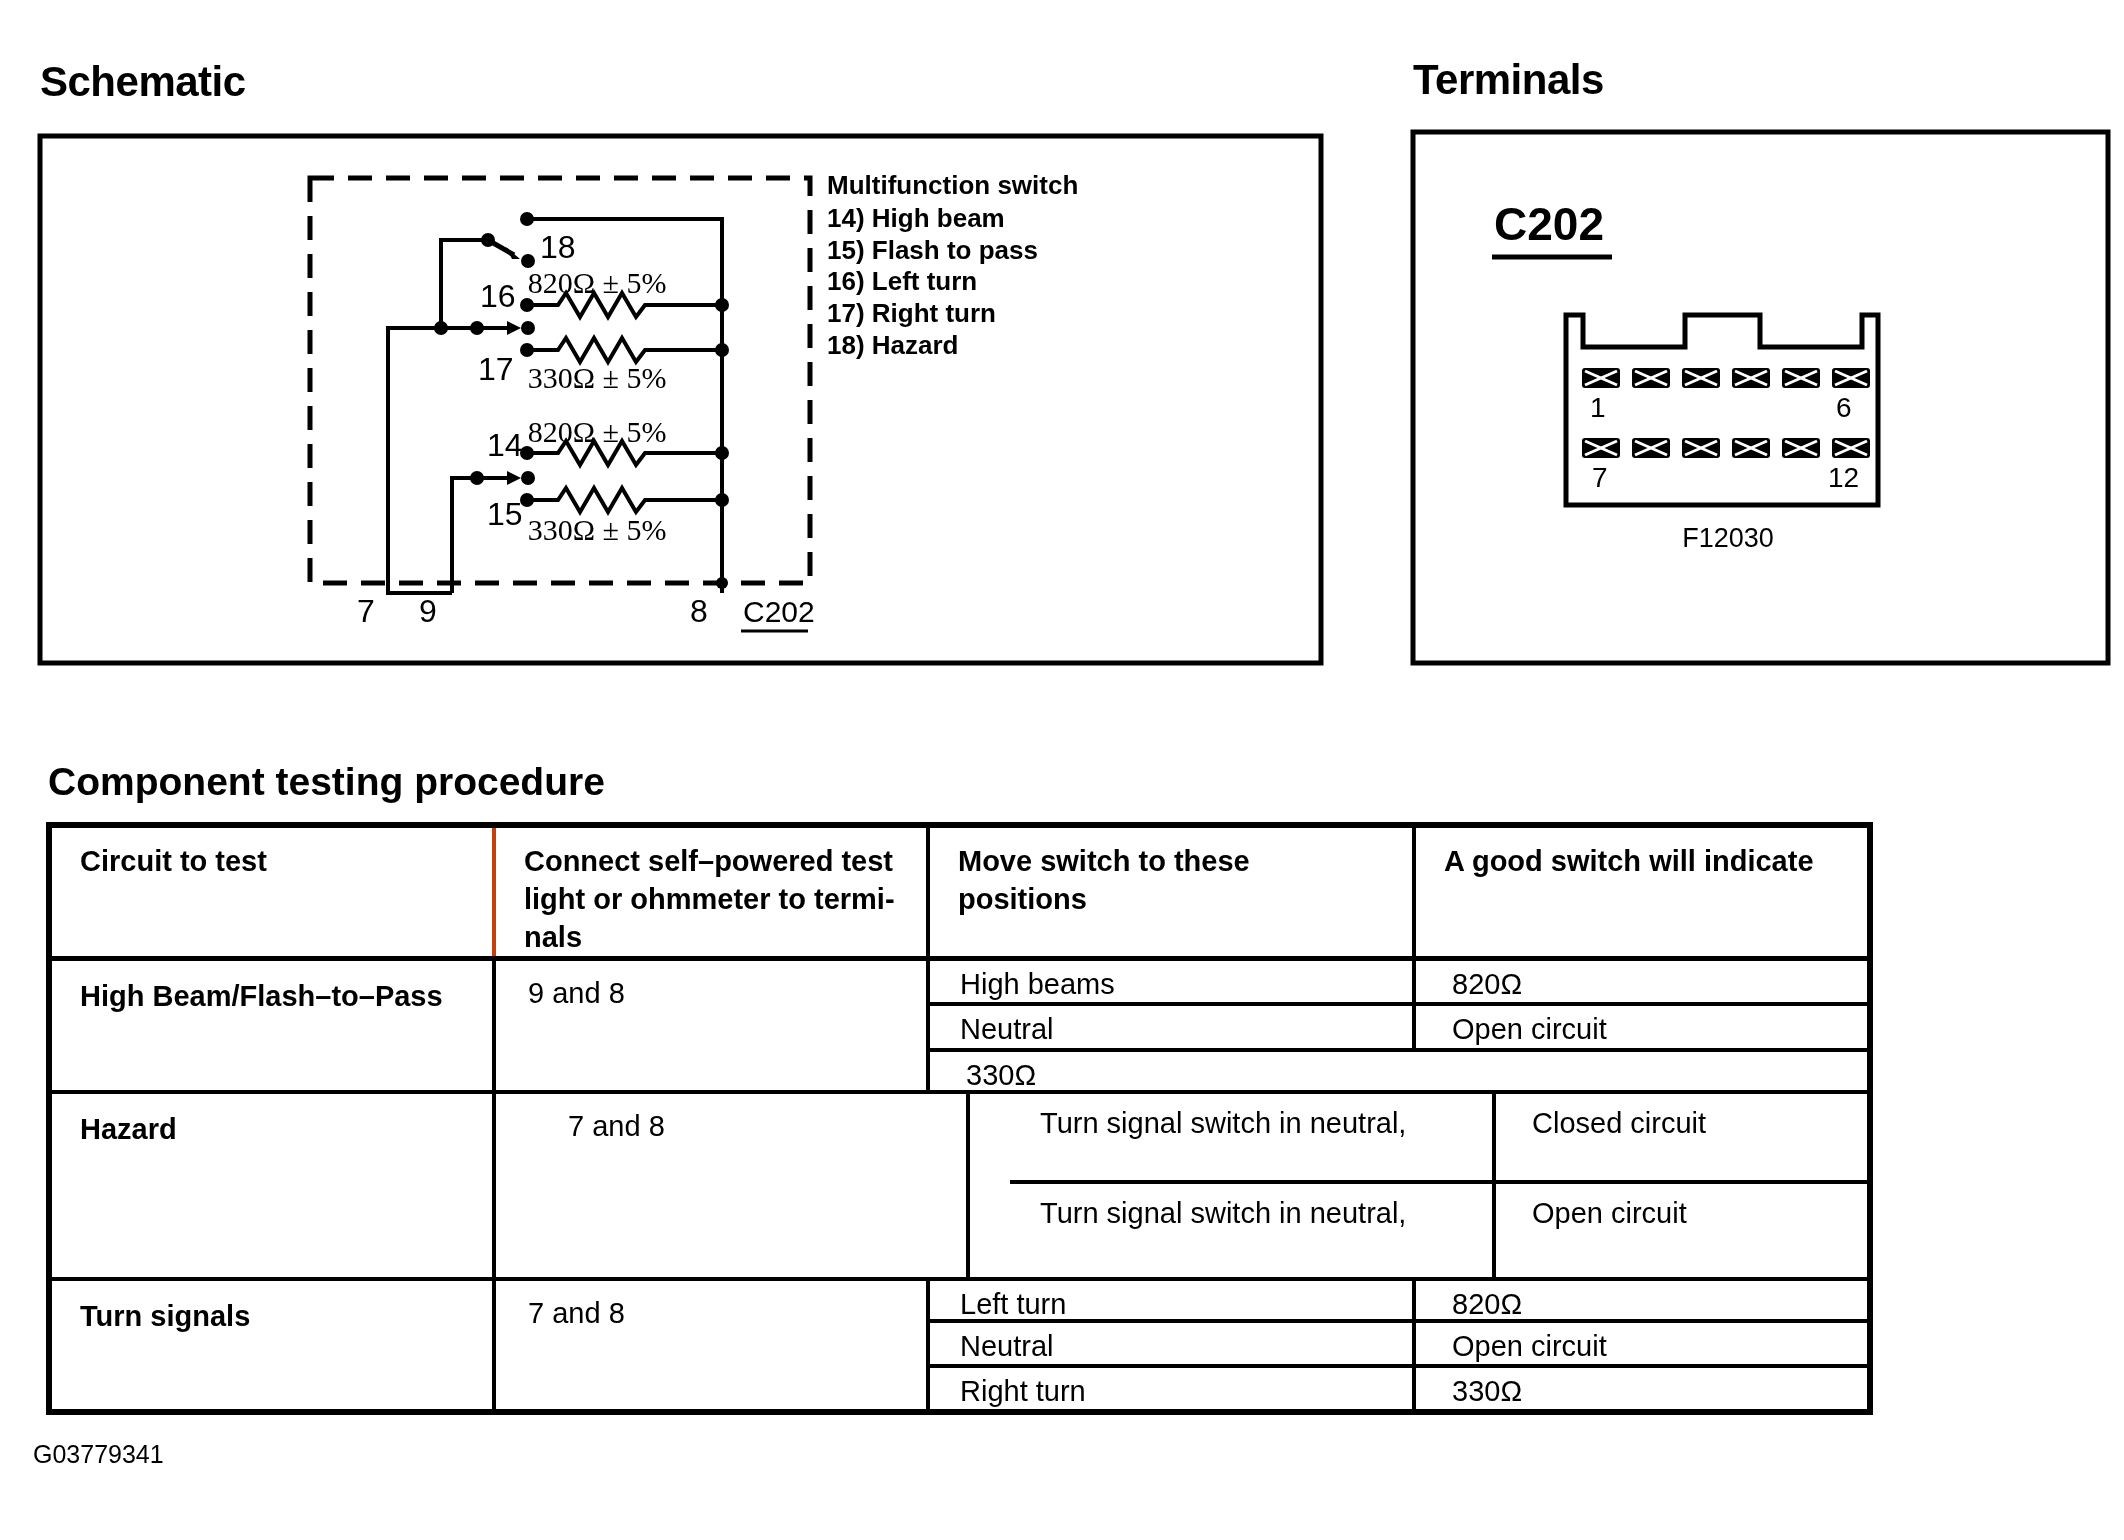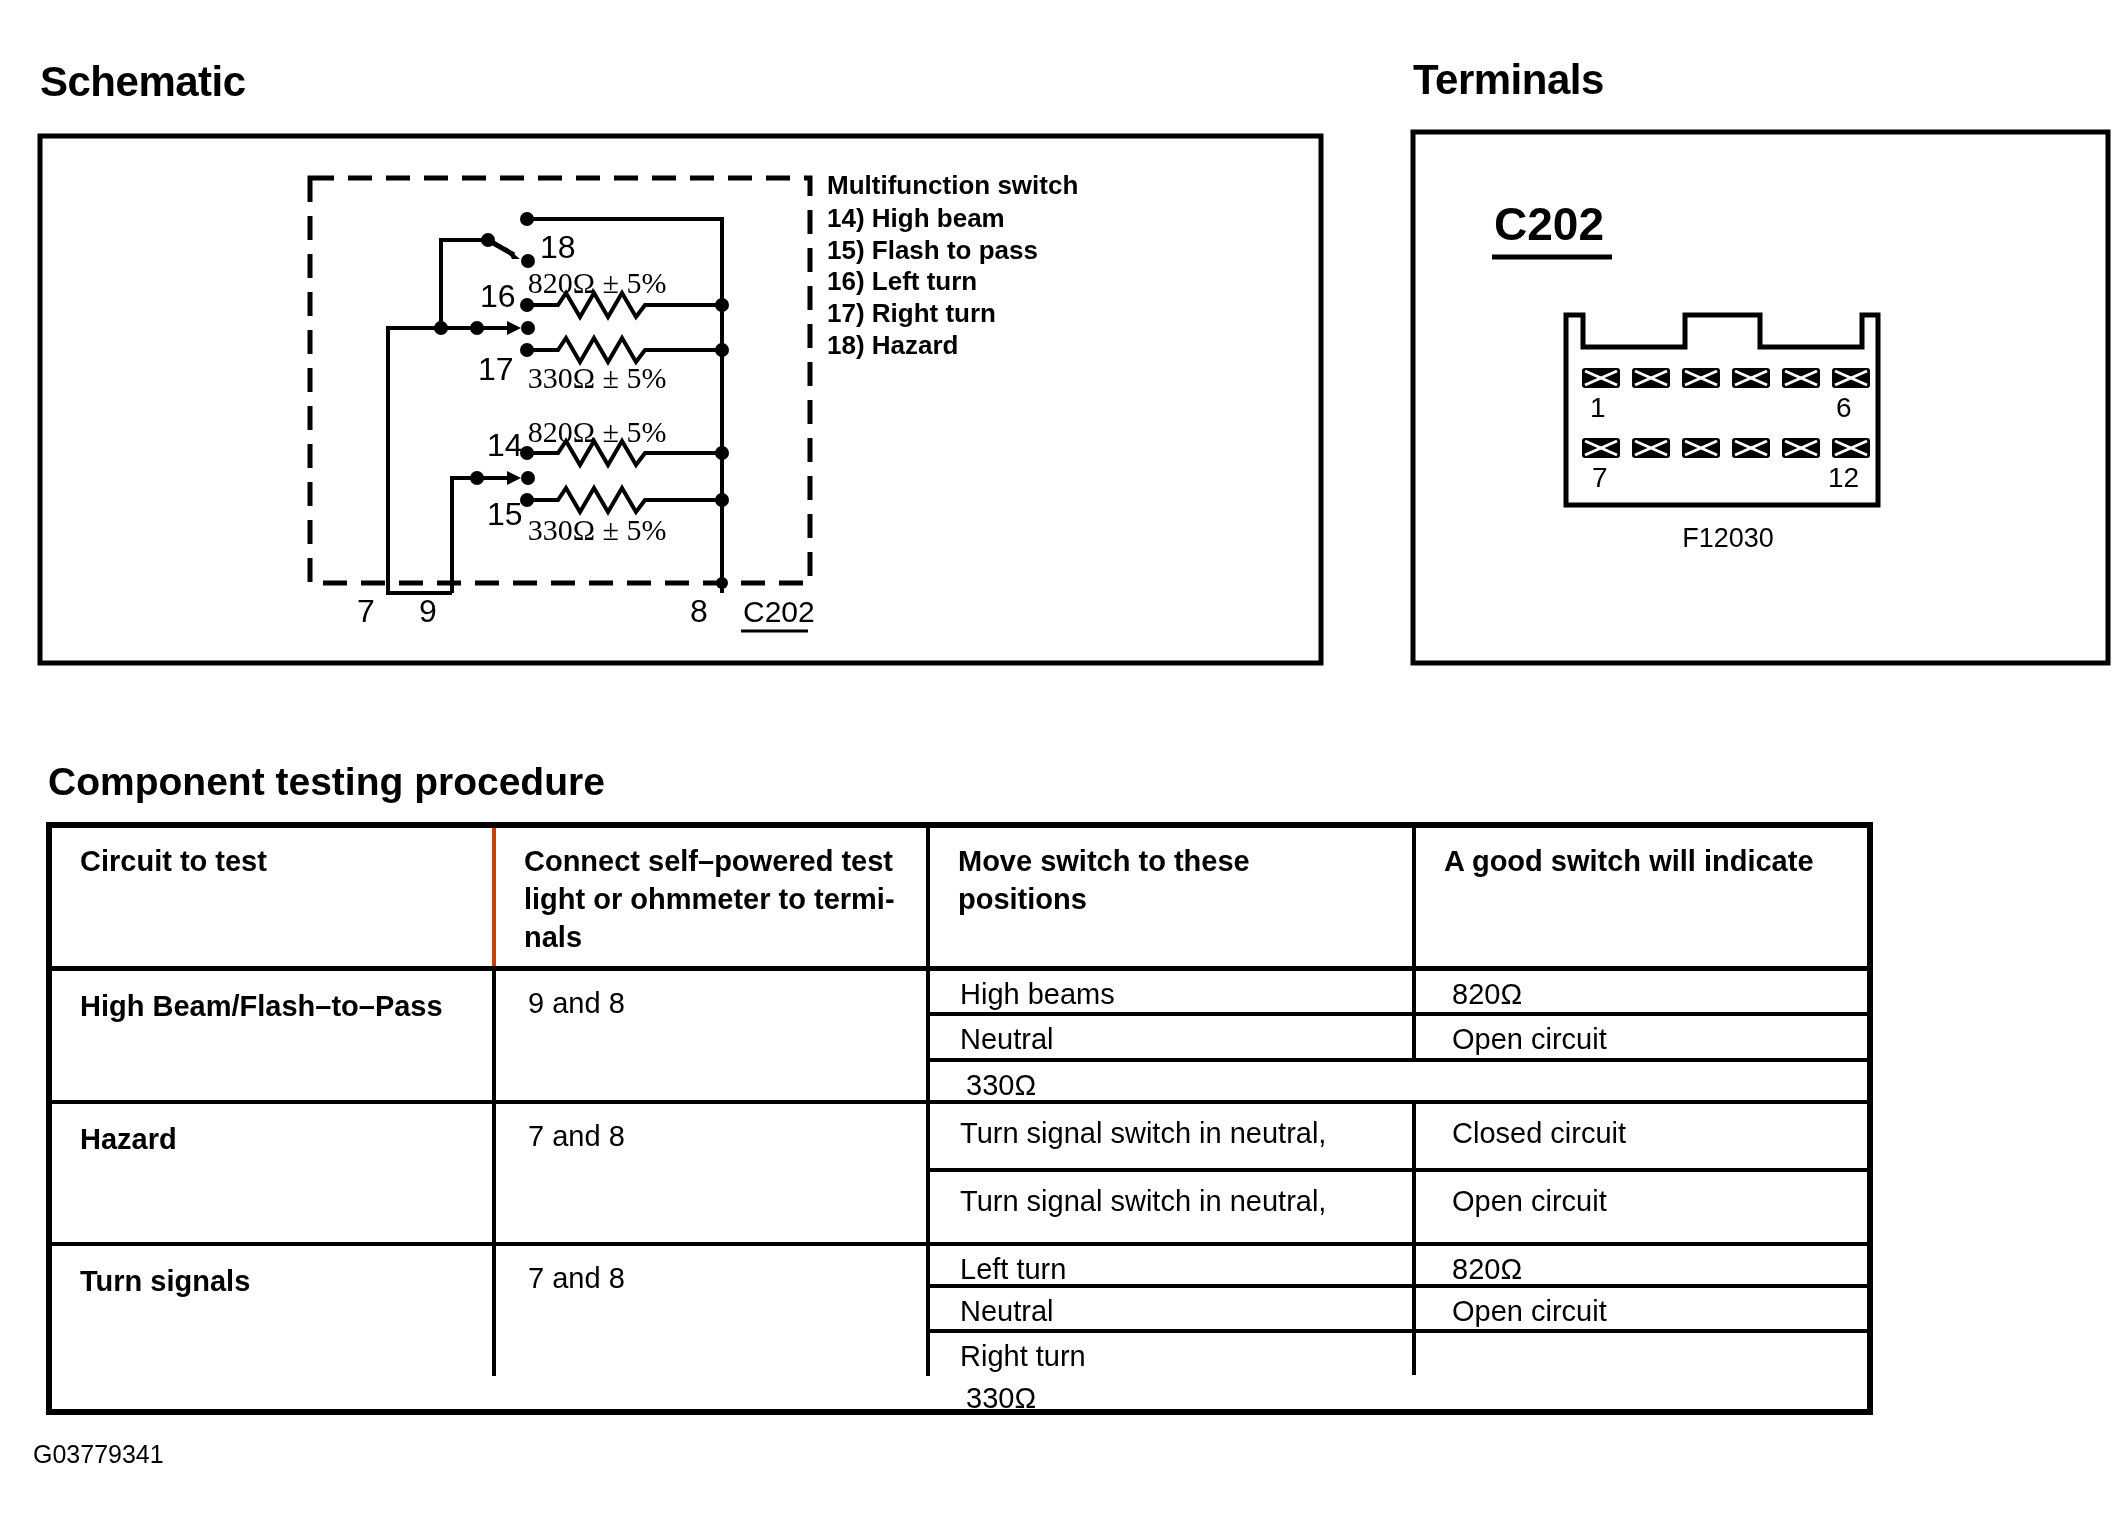--- a/index.html
+++ b/index.html
@@ -214,21 +214,21 @@
       <div class="srow" style="height:47px;">
         <div class="spos">Neutral</div>
         <div class="sind">Open circuit</div>
       </div>
       <div class="srow slast" style="height:41px;">
         <div class="sind">330Ω</div>
       </div>
     </div>
   </div>
 
-  <div class="grp" style="height:142px;">
+  <div class="grp" style="height:187px;gap:40px;">
     <div class="g1">Hazard</div>
     <div class="g2">7 and 8</div>
     <div class="gsub">
       <div class="srow" style="height:92px;">
         <div class="spos pad2">
           <div>Turn signal switch in neutral,</div>
         </div>
         <div class="sind pad2">Closed circuit</div>
       </div>
       <div class="srow slast" style="height:95px;">
@@ -245,20 +245,20 @@
     <div class="g2">7 and 8</div>
     <div class="gsub">
       <div class="srow" style="height:42px;">
         <div class="spos">Left turn</div>
         <div class="sind">820Ω</div>
       </div>
       <div class="srow" style="height:45px;">
         <div class="spos">Neutral</div>
         <div class="sind">Open circuit</div>
       </div>
-      <div class="srow slast" style="height:43px;flex-direction:column;">
+      <div class="srow slast" style="height:43px;">
         <div class="spos">Right turn</div>
         <div class="sind">330Ω</div>
       </div>
     </div>
   </div>
 
 </div>
 
 </body></html>

